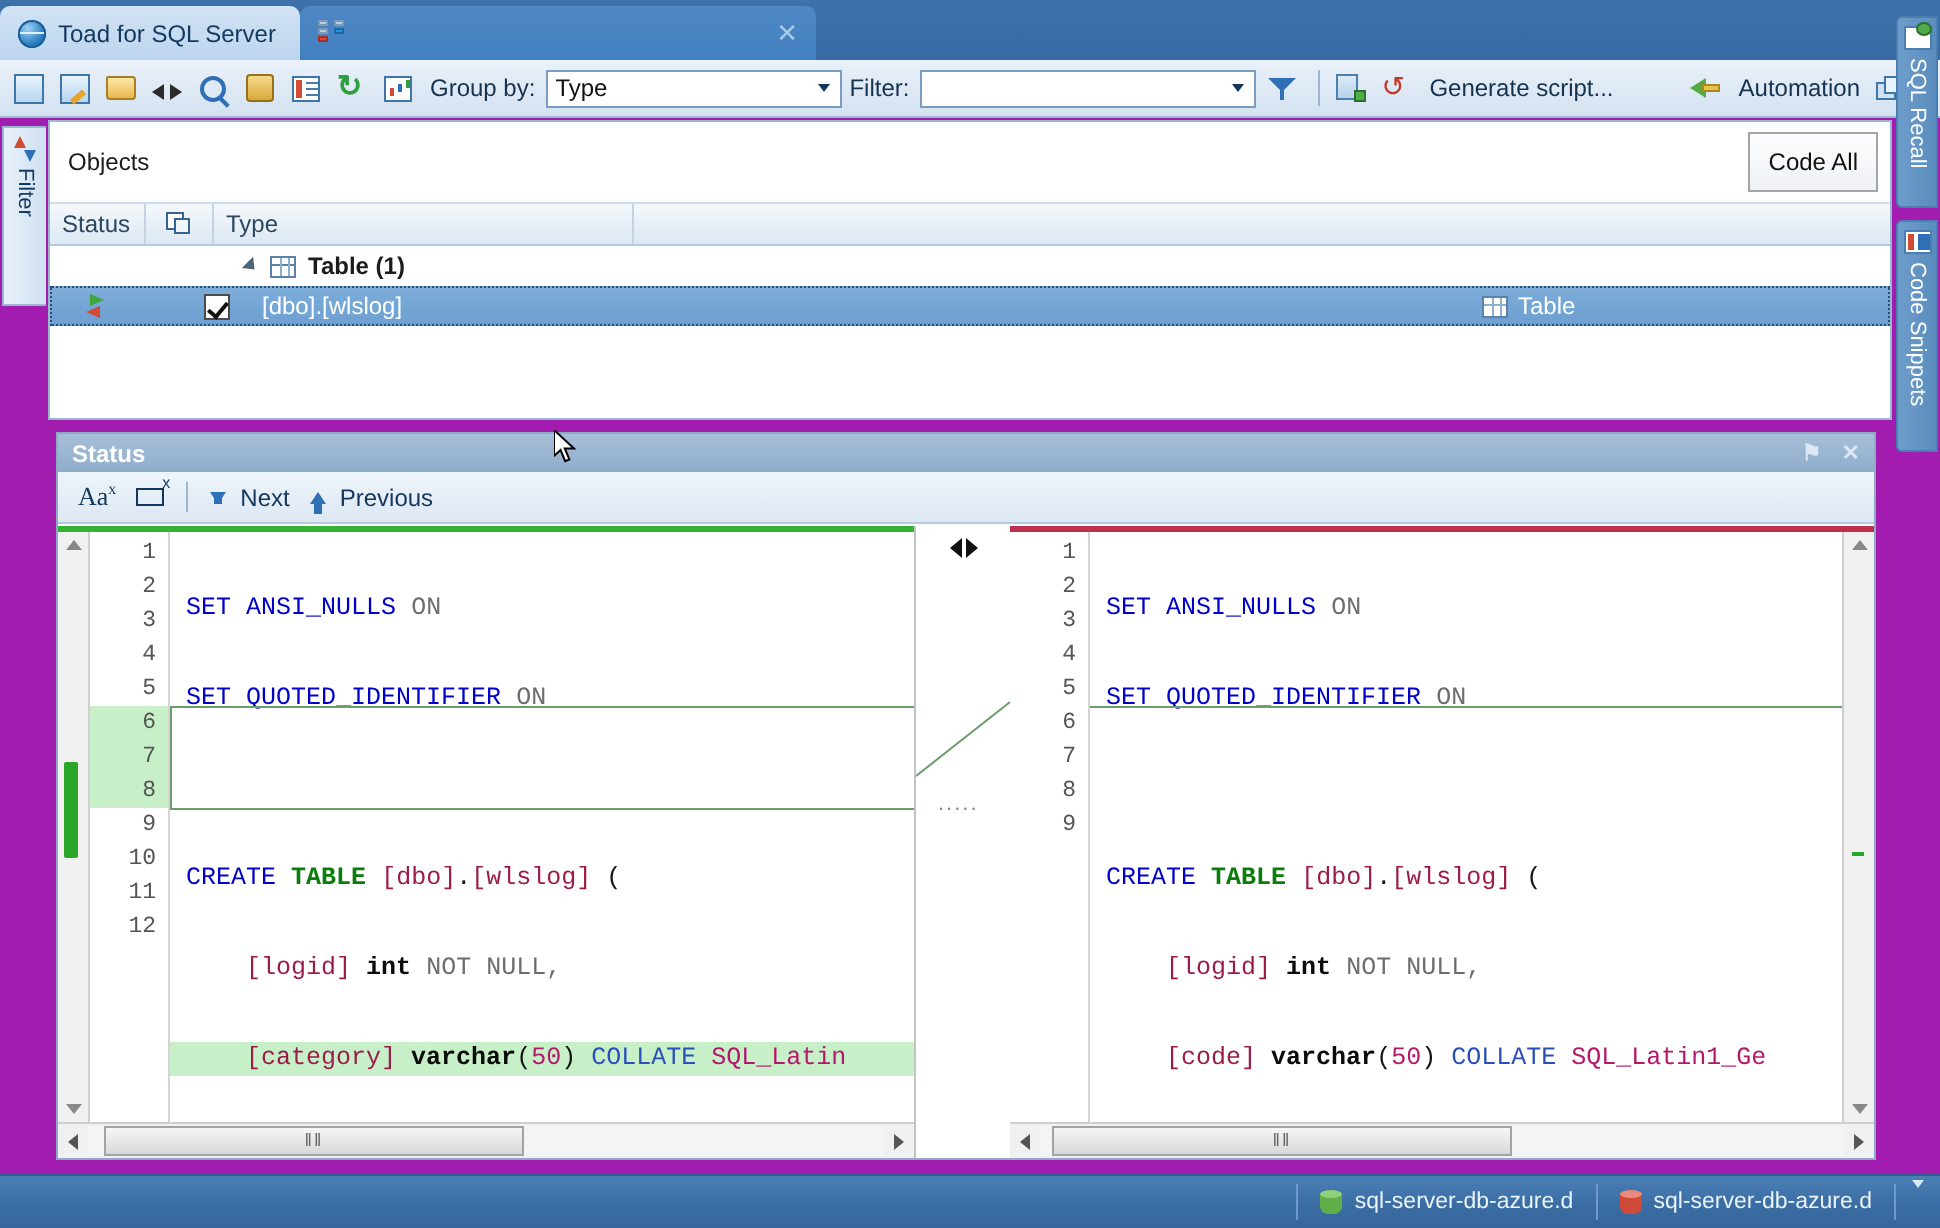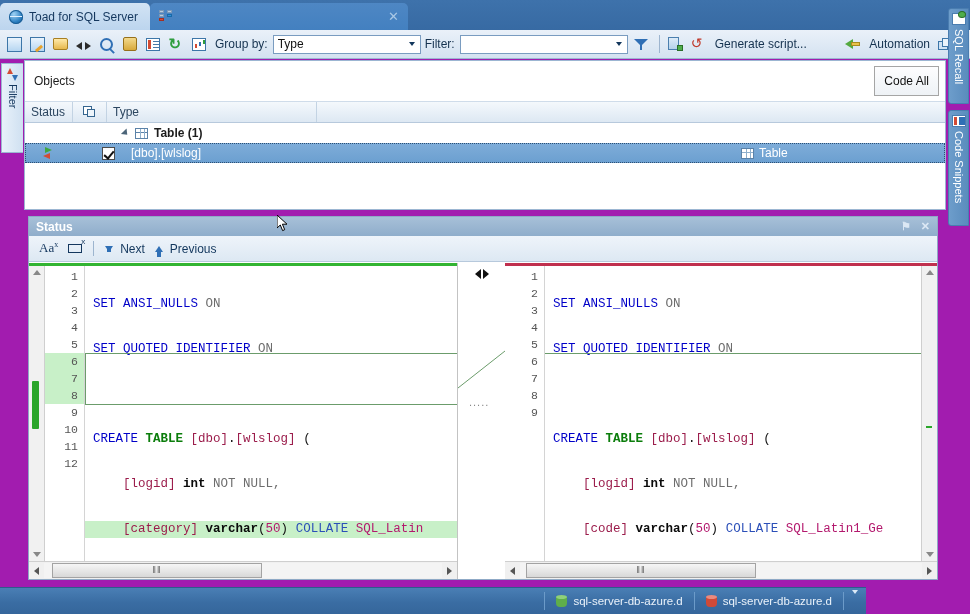--- a/index.html
+++ b/index.html
@@ -359,21 +359,21 @@
   }
   .sqlrecall-ico::after{content:"";position:absolute;right:-1px;top:-3px;width:8px;height:7px;border-radius:50%;background:#4fae4a;border:1px solid #2b6f28;box-sizing:border-box;}
   .snip-ico {
     width:14px;height:12px;position:relative;flex:none;background:#fff;border:1px solid #4a7db0;box-sizing:border-box;
   }
   .snip-ico::before{content:"";position:absolute;left:1px;top:1px;width:3px;height:8px;background:#d24b35;}
   .snip-ico::after{content:"";position:absolute;left:6px;top:1px;width:6px;height:8px;background:#2f6fb5;}
 
   
   .taskbar {
-    position:absolute; left:0; bottom:0; width:866px; height:26px;
+    position:absolute; left:0; bottom:0; width:970px; height:26px;
     background: linear-gradient(180deg,#4a7fb5 0%,#3a6da3 55%,#35669b 100%);
     border-top:1px solid #2e5c8c;
     display:flex; align-items:center; justify-content:flex-end;
   }
   .tbsep { width:1px; height:18px; background:#6c9bc9; margin:0 4px; }
   .tbitem {
     display:flex; align-items:center; gap:6px; height:20px; padding:0 7px;
     color:#eaf2fa; font-size:11.5px; white-space:nowrap; border-radius:2px;
   }
   .dbico { width:11px; height:13px; position:relative; flex:none; }

